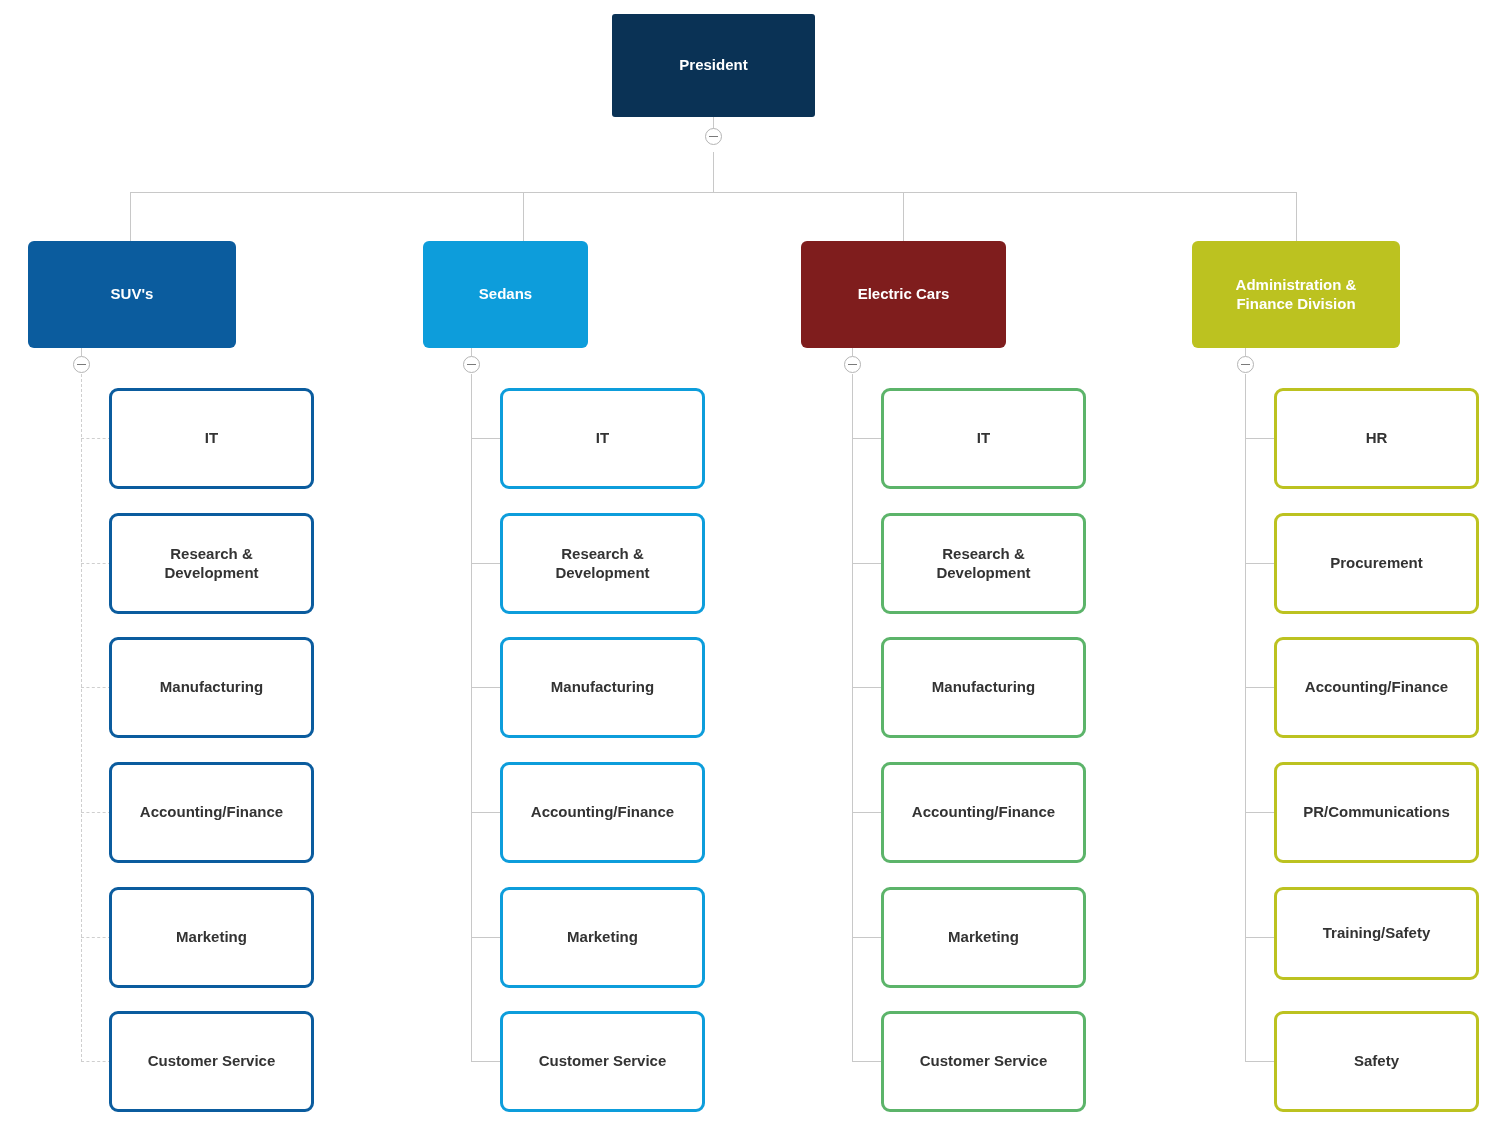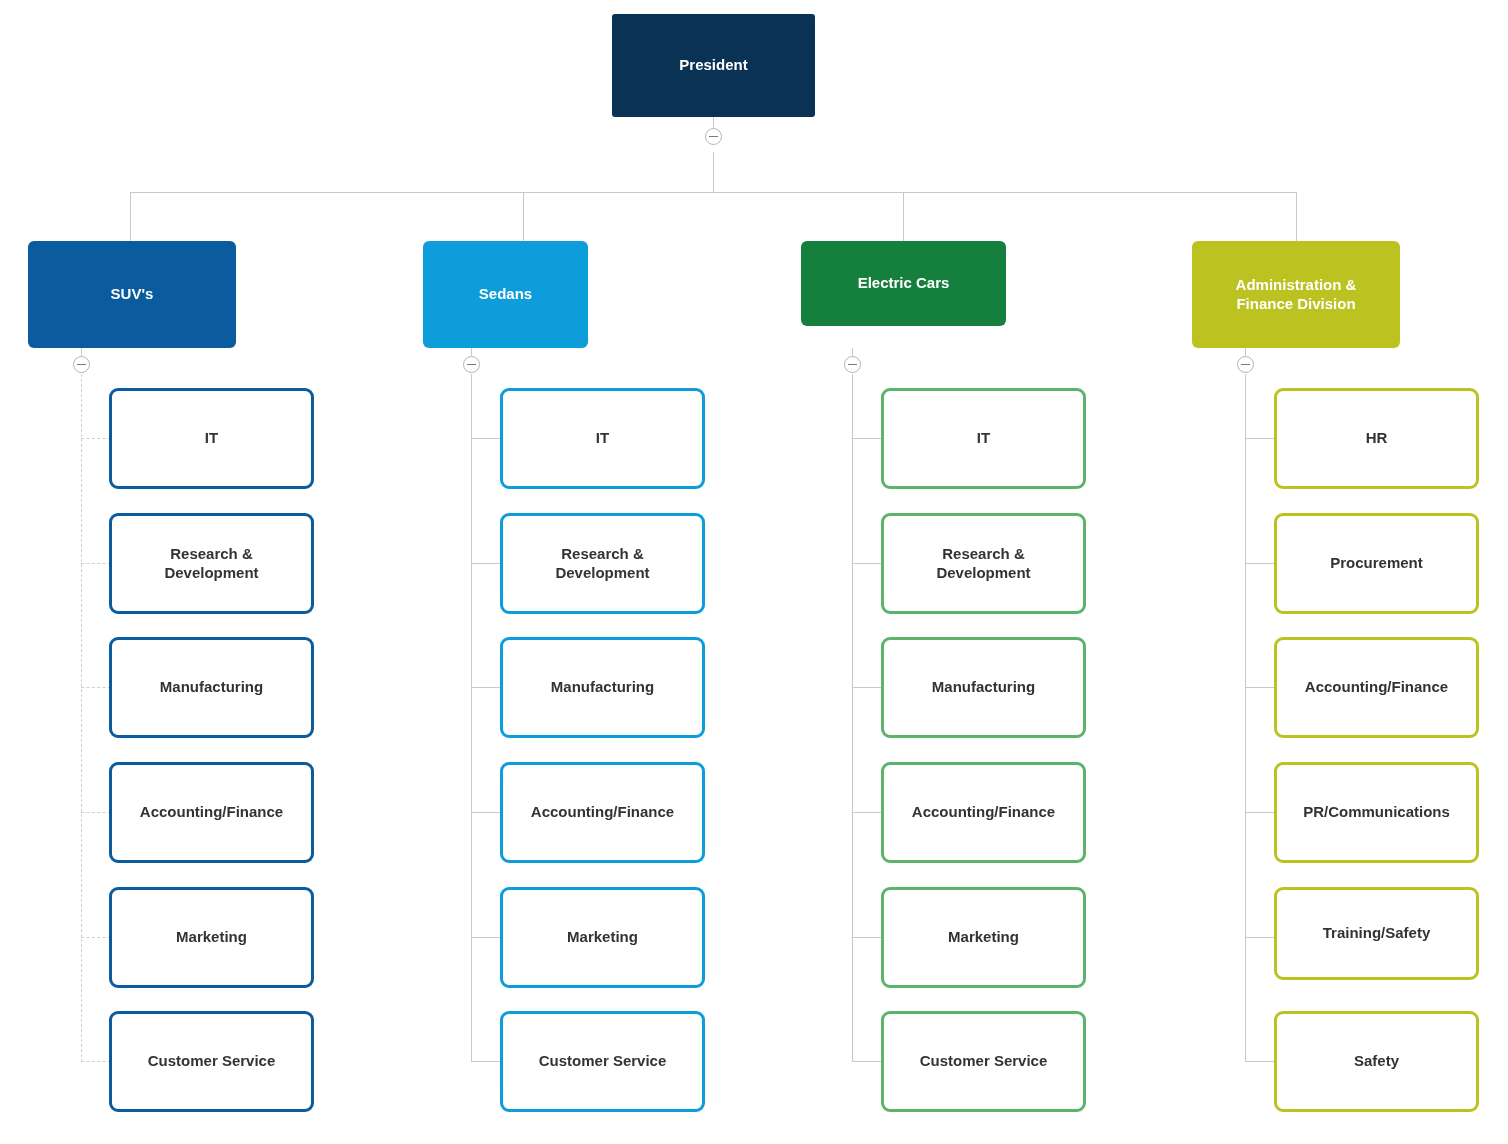--- a/index.html
+++ b/index.html
@@ -162,21 +162,21 @@
   <div class="node root" style="left:612px; top:14px; width:203px; height:103px;">
     <span class="node-label">President</span>
   </div>
 
   <div class="node division" style="left:28px; top:241px; width:208px; height:107px; background:#0b5c9e;text-align:right;">
     <span class="node-label">SUV's</span>
   </div>
   <div class="node division" style="left:423px; top:241px; width:165px; height:107px; background:#0d9ddb;text-align:right;">
     <span class="node-label">Sedans</span>
   </div>
-  <div class="node division" style="left:801px; top:241px; width:205px; height:85px; background:#15803d;">
+  <div class="node division" style="left:801px; top:241px; width:205px; height:107px; background:#7f1d1d;">
     <span class="node-label">Electric Cars</span>
   </div>
   <div class="node division" style="left:1192px; top:241px; width:208px; height:107px; background:#bcc220;">
     <span class="node-label">Administration &amp;
 Finance Division</span>
   </div>
 
   <div class="node leaf" style="left:109px; top:388px; width:205px; height:101px; border-color:#0b5c9e;">
     <span class="node-label">IT</span>
   </div>

